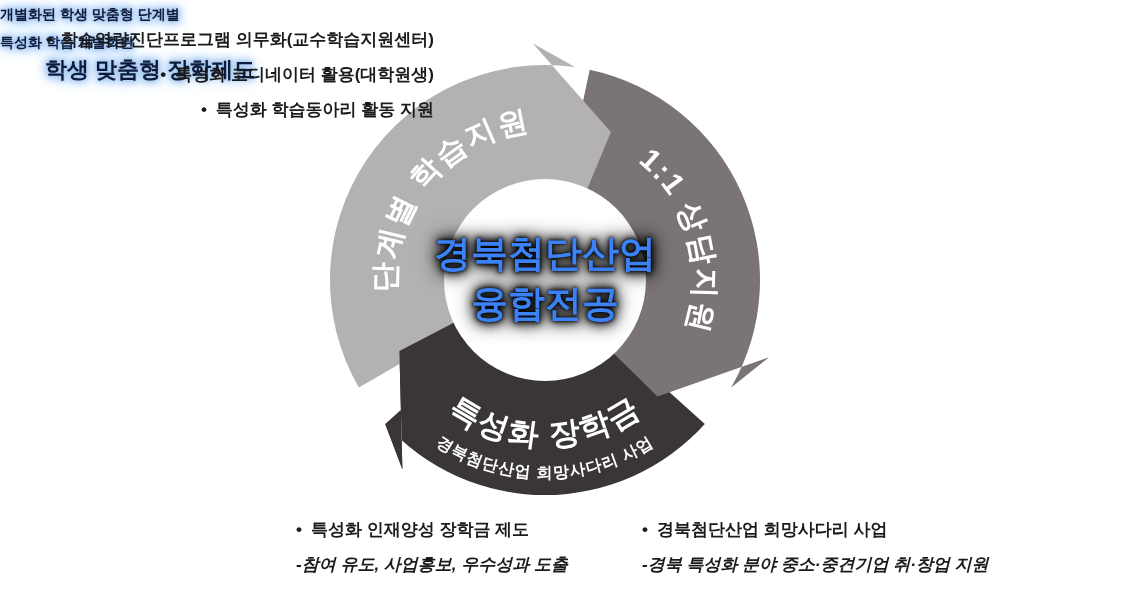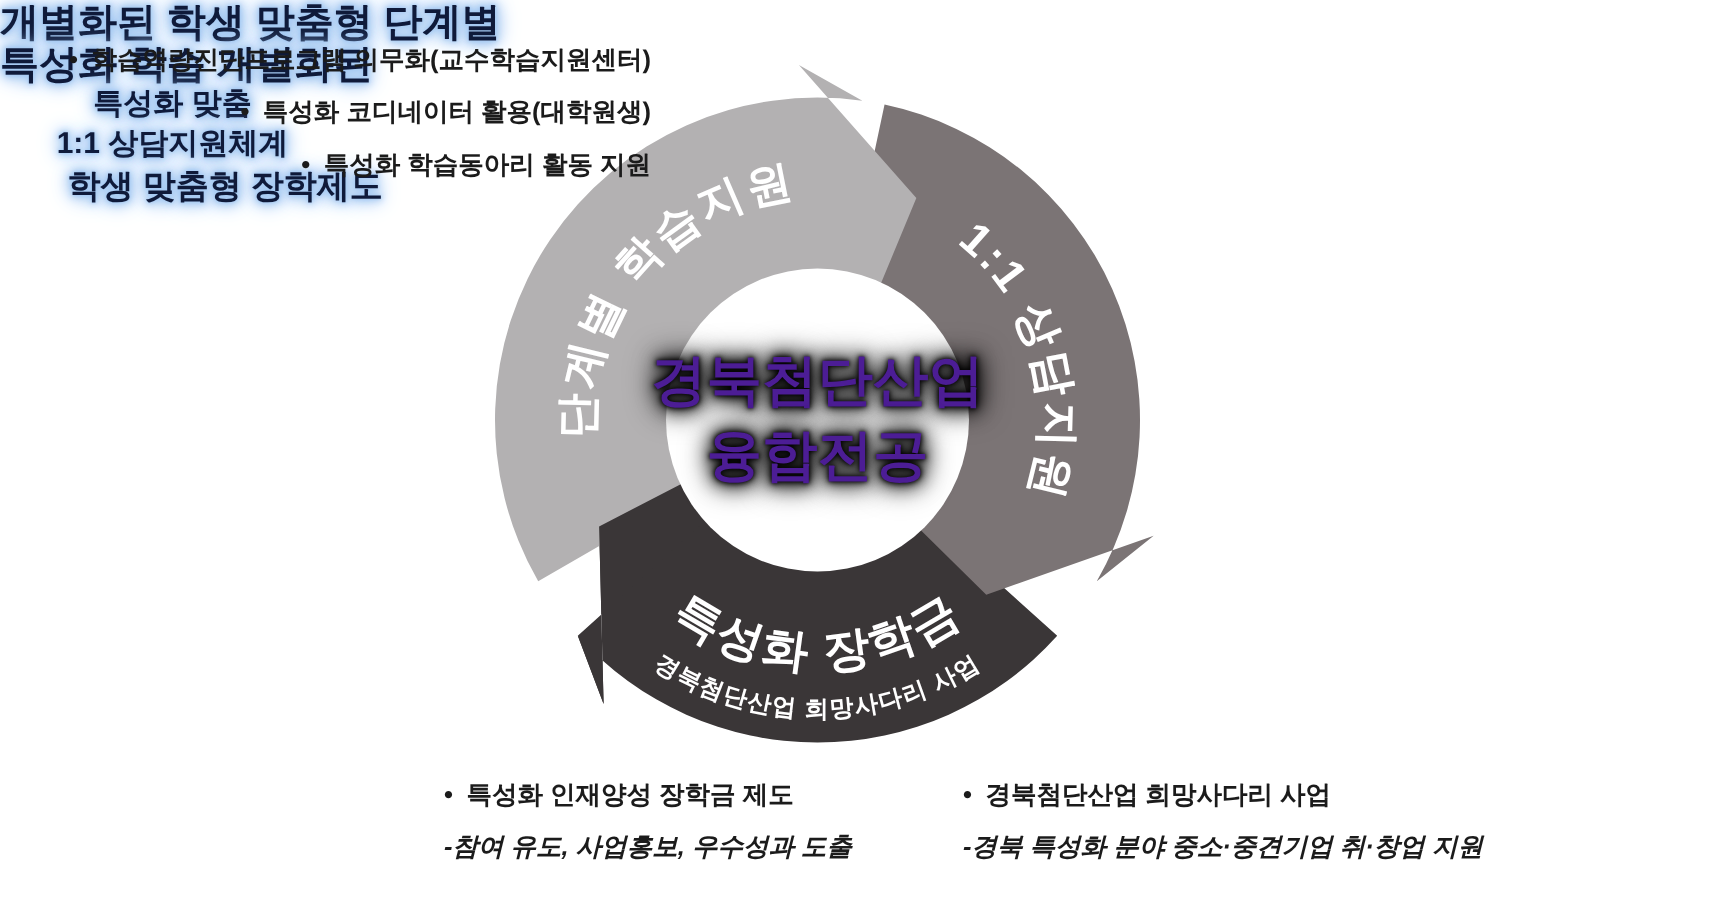--- a/index.html
+++ b/index.html
@@ -22,21 +22,21 @@
     font-weight:bold;
   }
   .arc-label-big{font-size:30px;letter-spacing:2px;}
   .arc-label-main{font-size:31px;letter-spacing:2px;}
   .arc-label-sub{font-size:16px;letter-spacing:1px;}
 
   .center-title{
     position:absolute;left:395px;top:229px;width:300px;
     text-align:center;
     font-size:37px;line-height:50px;font-weight:bold;
-    color:#4c1d95;
+    color:#3b82f6;
     text-shadow:0 0 3px #000,0 0 6px #000,0 0 11px #000,0 0 16px #000,0 0 22px #000;
     white-space:nowrap;
   }
 
   .note{position:absolute;color:#1b1b1b;font-weight:bold;}
   .note ul{list-style:none;margin:0;padding:0;}
   .note li{
     font-size:17px;line-height:19px;
     white-space:nowrap;
   }
@@ -48,21 +48,21 @@
 
   .highlight{
     color:var(--hl-text);
     font-weight:bold;
     text-shadow:
       0 0 2px var(--hl-glow),0 0 4px var(--hl-glow),
       0 0 6px var(--hl-glow),0 0 9px var(--hl-glow),
       0 0 13px var(--hl-glow),0 0 16px var(--hl-glow);
     white-space:nowrap;
   }
-  .tl-highlight{left:46px;top:139px;font-size:26px;line-height:28px;}
+  .tl-highlight{left:46px;top:139px;font-size:14px;line-height:28px;}
   .tr-highlight{left:790px;top:169px;width:230px;text-align:center;font-size:20px;line-height:27px;}
   .bl-highlight{left:76px;top:529px;font-size:22px;line-height:28px;margin-left:45px;}
 
   .bottom-note{top:520px;}
   .bottom-note .bullet-line{font-size:17px;line-height:19px;margin:0 0 16px;white-space:nowrap;}
   .bottom-note .bullet-line::before{content:"\2022";margin-right:9px;}
   .bottom-note .detail-line{font-size:17px;line-height:19px;margin:0;white-space:nowrap;font-style:italic;}
   .bc-notes{left:296px;}
   .br-notes{left:642px;}
 </style>
@@ -110,24 +110,20 @@
       <li>학습역량진단프로그램 의무화(교수학습지원센터)</li>
       <li>특성화 코디네이터 활용(대학원생)</li>
       <li>특성화 학습동아리 활동 지원</li>
     </ul>
   </div>
   <div class="highlight tl-highlight">
     <div>개별화된 학생 맞춤형 단계별</div>
     <div>특성화 학습 개별화된</div>
   </div>
 
-  <div class="highlight tr-highlight">
-    <div>특성화 맞춤</div>
-    <div>1:1 상담지원체계</div>
-  </div>
 
   <div class="highlight bl-highlight">학생 맞춤형 장학제도</div>
 
   <div class="note bottom-note bc-notes">
     <p class="bullet-line">특성화 인재양성 장학금 제도</p>
     <p class="detail-line">-참여 유도, 사업홍보, 우수성과 도출</p>
   </div>
 
   <div class="note bottom-note br-notes">
     <p class="bullet-line">경북첨단산업 희망사다리 사업</p>

